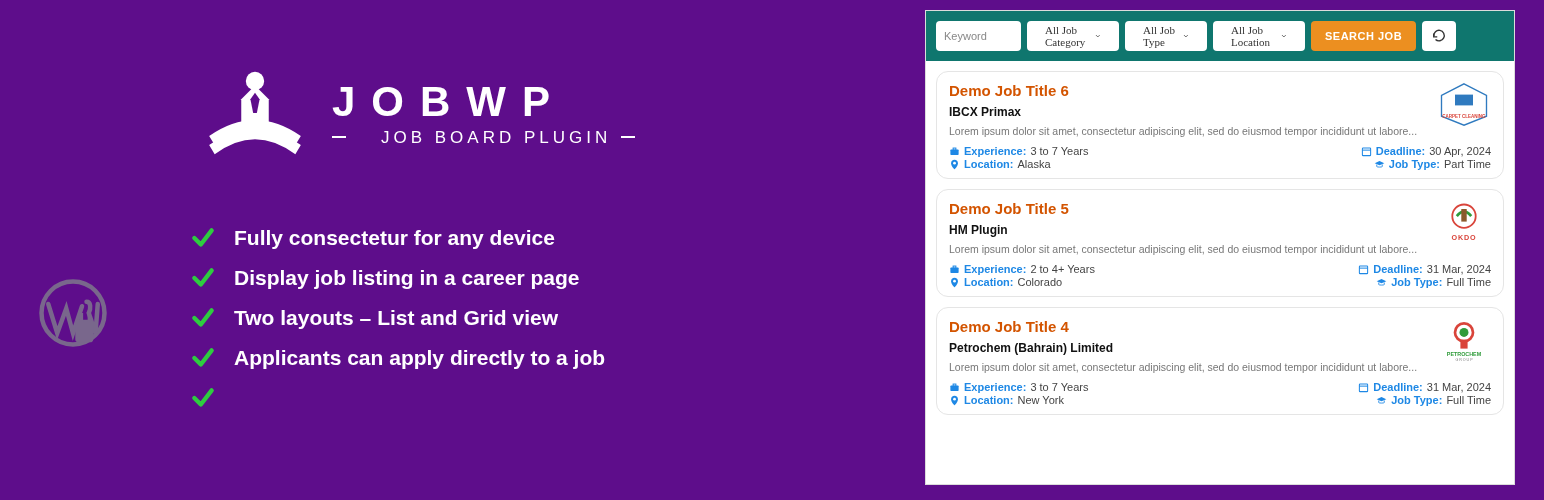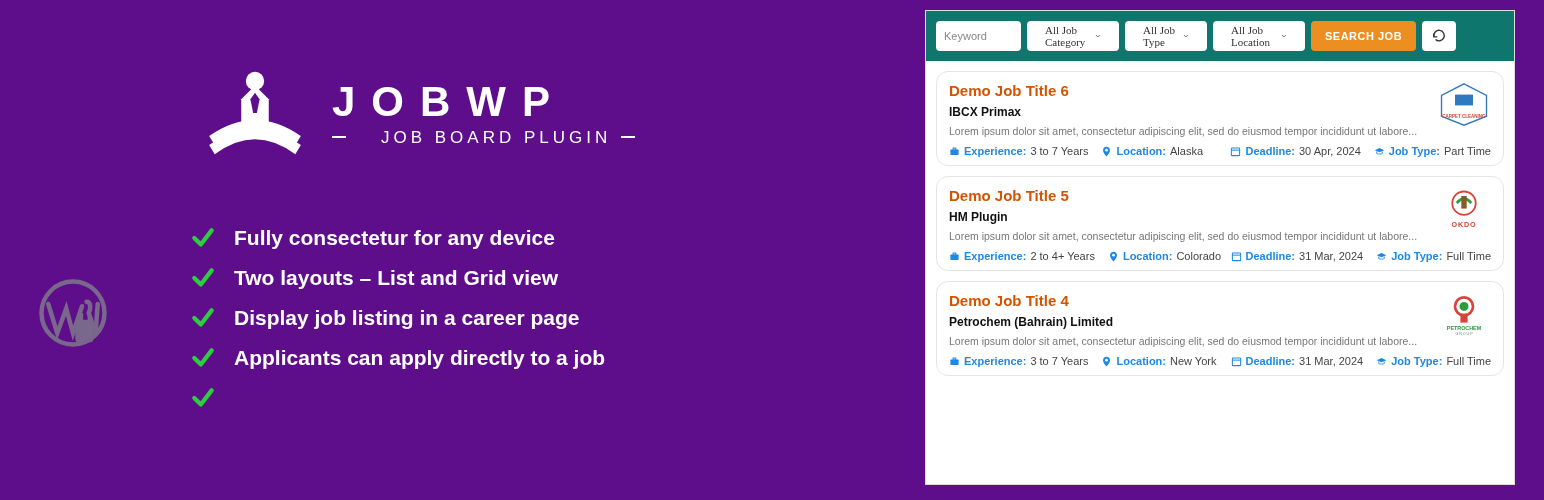--- a/index.html
+++ b/index.html
@@ -157,21 +157,21 @@
     }
     .job-desc {
       font-size: 10.5px;
       color: #777;
       margin-bottom: 8px;
     }
     .job-meta {
       display: flex;
       justify-content: space-between;
     }
-    .meta-col { display: flex; flex-direction: row; gap: 13px; }
+    .meta-col { display: flex; flex-direction: column; gap: 1px; }
     .meta-col.right { text-align: right; align-items: flex-end; }
     .meta-line {
       font-size: 11px;
       display: flex;
       align-items: center;
       gap: 4px;
     }
     .meta-icon { width: 11px; height: 11px; color: #1e88e5; }
     .meta-label { color: #1e88e5; font-weight: 700; }
     .meta-value { color: #444; }
@@ -224,27 +224,27 @@
     <div class="feature-row">
       <svg class="check" viewBox="0 0 24 24">
           <path d="M4 12 L10 18 L20 5" stroke="#2ecc40" stroke-width="4" fill="none" stroke-linecap="round" stroke-linejoin="round"></path>
         </svg>
       <span class="feature-text">Fully consectetur for any device</span>
     </div>
     <div class="feature-row">
       <svg class="check" viewBox="0 0 24 24">
           <path d="M4 12 L10 18 L20 5" stroke="#2ecc40" stroke-width="4" fill="none" stroke-linecap="round" stroke-linejoin="round"></path>
         </svg>
-      <span class="feature-text">Two layouts – List and Grid view</span>
+      <span class="feature-text">Display job listing in a career page</span>
     </div>
     <div class="feature-row">
       <svg class="check" viewBox="0 0 24 24">
           <path d="M4 12 L10 18 L20 5" stroke="#2ecc40" stroke-width="4" fill="none" stroke-linecap="round" stroke-linejoin="round"></path>
         </svg>
-      <span class="feature-text">Display job listing in a career page</span>
+      <span class="feature-text">Two layouts – List and Grid view</span>
     </div>
     <div class="feature-row">
       <svg class="check" viewBox="0 0 24 24">
           <path d="M4 12 L10 18 L20 5" stroke="#2ecc40" stroke-width="4" fill="none" stroke-linecap="round" stroke-linejoin="round"></path>
         </svg>
       <span class="feature-text">Applicants can apply directly to a job</span>
     </div>
     <div class="feature-row">
       <svg class="check" viewBox="0 0 24 24">
           <path d="M4 12 L10 18 L20 5" stroke="#2ecc40" stroke-width="4" fill="none" stroke-linecap="round" stroke-linejoin="round"></path>

